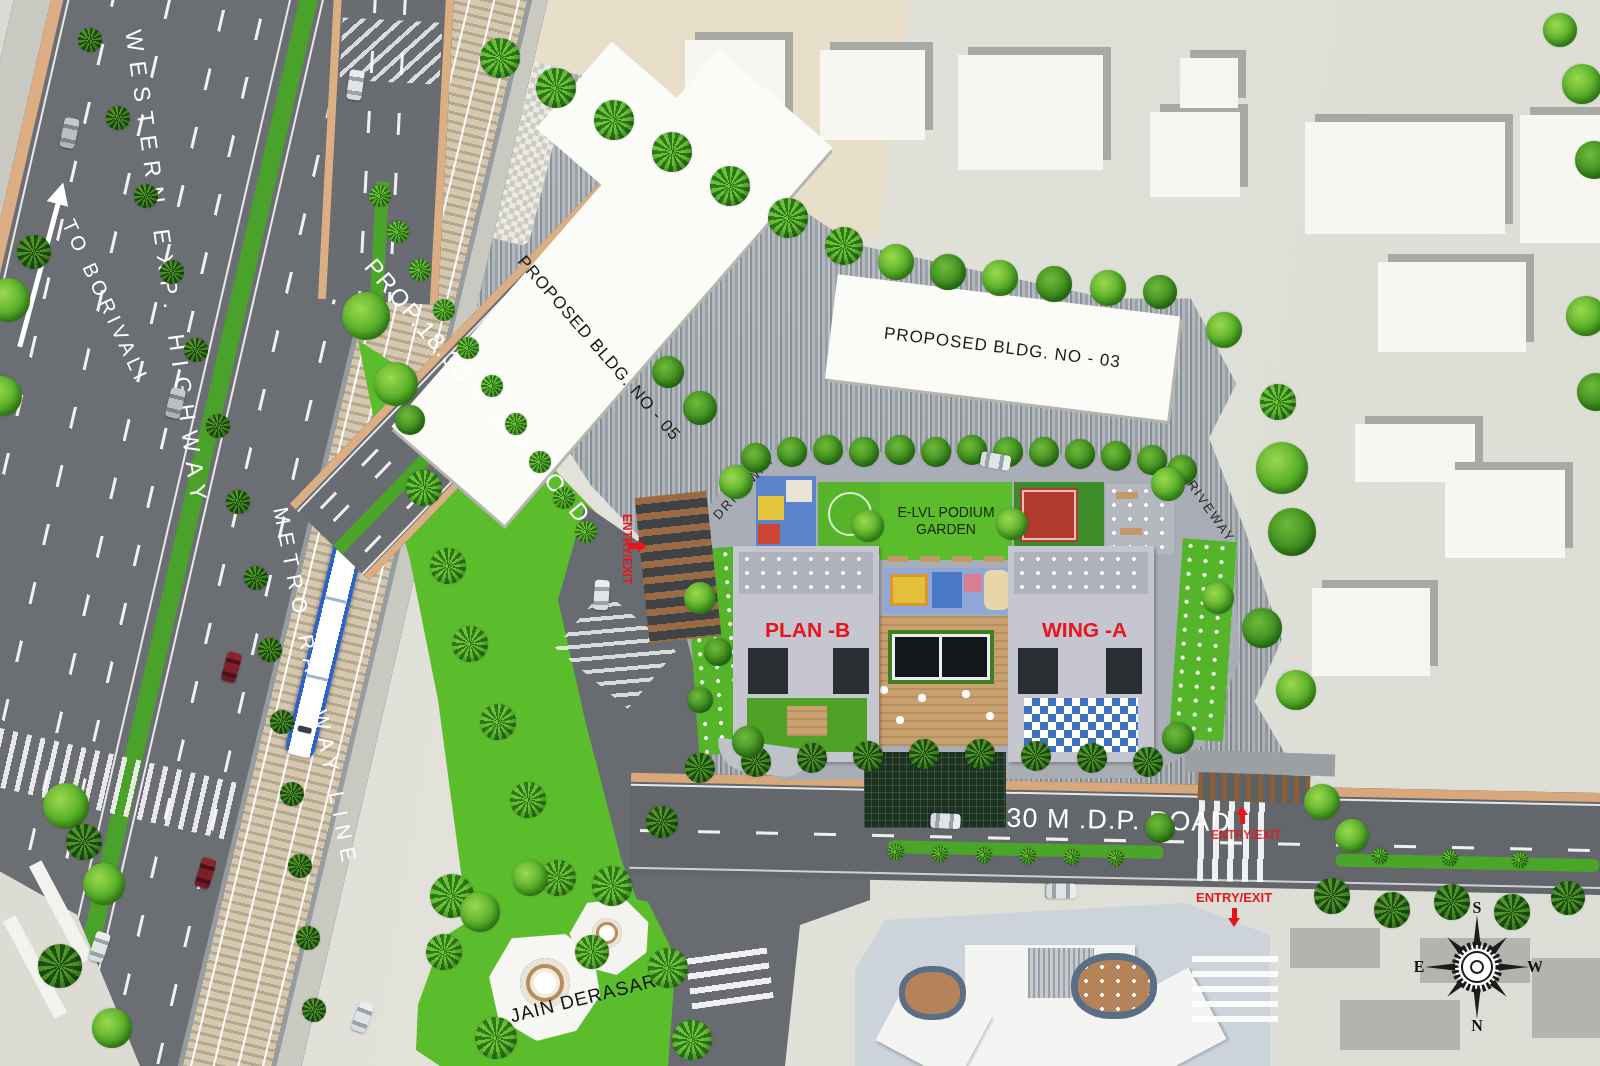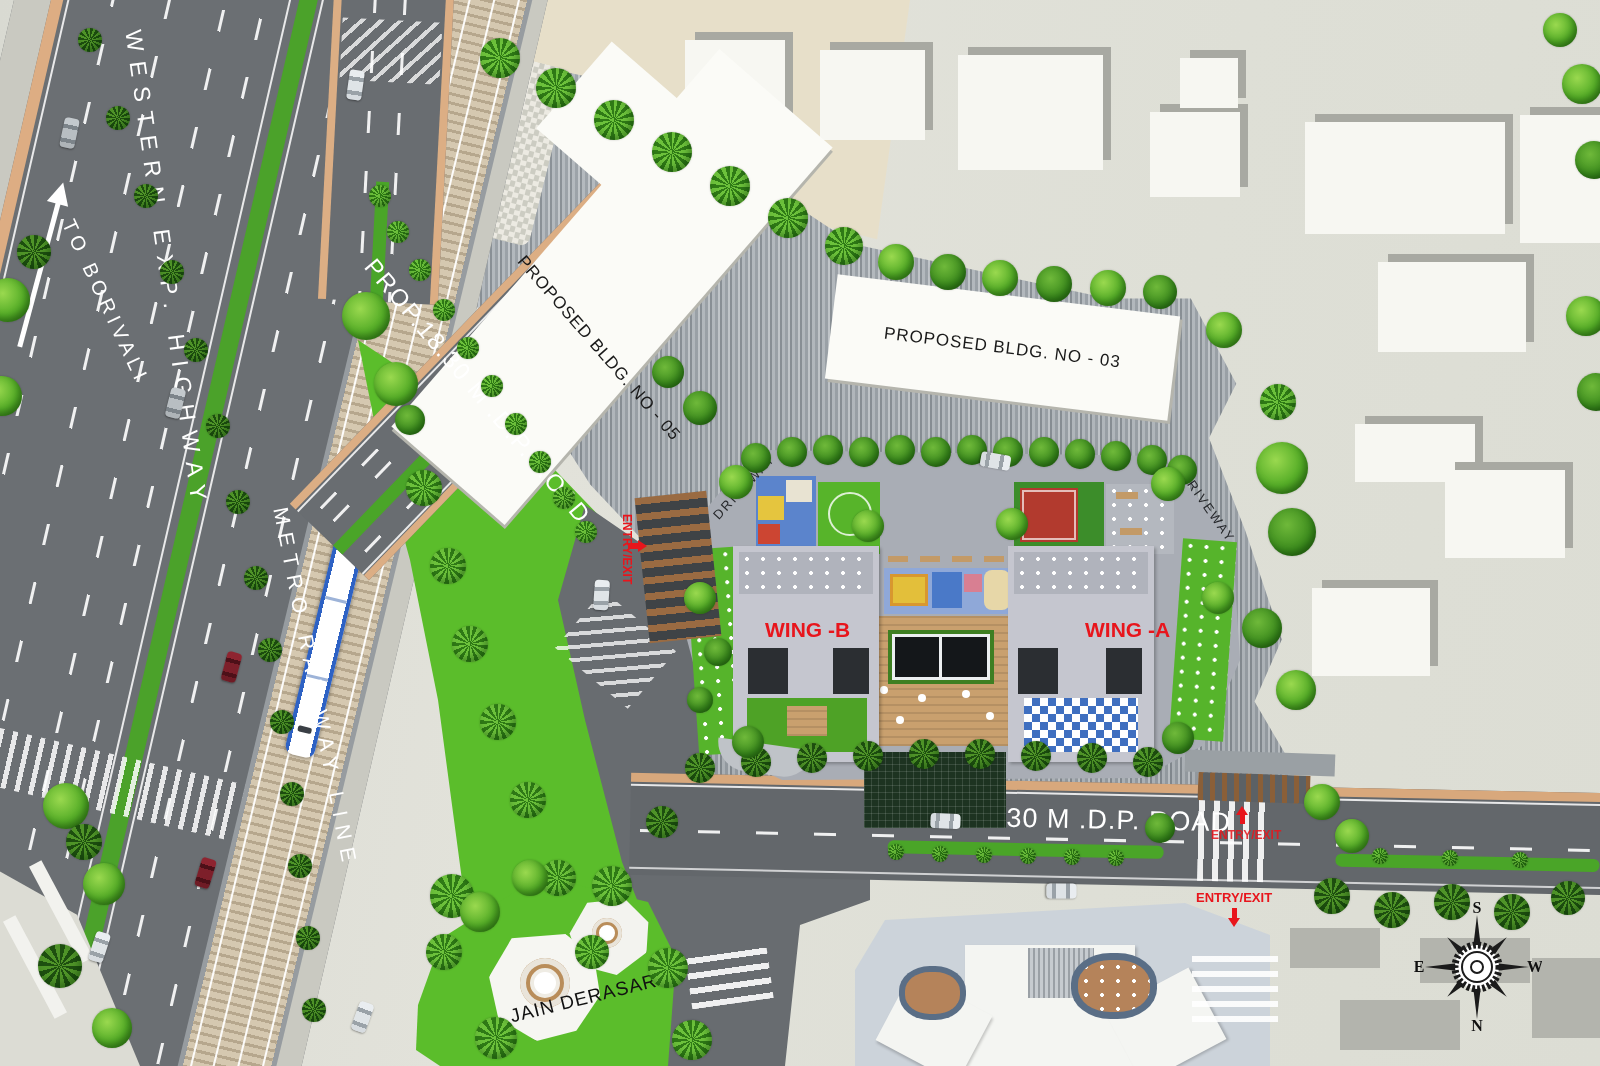--- a/index.html
+++ b/index.html
@@ -162,20 +162,23 @@
   </div>
 
   <div class="abs" style="left:756px;top:476px;width:60px;height:82px;background:#5b84cc;">
     <div class="abs" style="left:2px;top:20px;width:26px;height:24px;background:#e5c53e;"></div>
     <div class="abs" style="left:2px;top:48px;width:22px;height:20px;background:#cc4532;"></div>
     <div class="abs" style="left:30px;top:4px;width:26px;height:22px;background:#e8e3d2;"></div>
   </div>
   <div class="abs" style="left:818px;top:482px;width:62px;height:72px;background:#57b42a;">
     <div class="abs" style="left:10px;top:10px;width:40px;height:40px;border:2px solid #fff;border-radius:50%;opacity:.8;"></div>
   </div>
+  <div class="abs" style="left:880px;top:482px;width:132px;height:78px;background:#5bbd2b;display:flex;align-items:center;justify-content:center;text-align:center;">
+    <span style="font-size:14px;color:#20270f;width:110px;white-space:normal;line-height:1.25;">E-LVL PODIUM GARDEN</span>
+  </div>
   <div class="abs" style="left:1014px;top:482px;width:90px;height:66px;background:#3c8d2a;">
     <div class="abs" style="left:6px;top:6px;width:58px;height:54px;background:#b23a2e;box-shadow:inset 0 0 0 2px #b23a2e, inset 0 0 0 4px #ffffffaa;"></div>
   </div>
   <div class="abs dots" style="left:1106px;top:484px;width:68px;height:70px;background-color:#b4b8bf;">
     <div class="abs" style="left:10px;top:8px;width:22px;height:7px;background:#c39a67;"></div>
     <div class="abs" style="left:14px;top:44px;width:22px;height:7px;background:#c39a67;"></div>
   </div>
 
   <div class="abs" style="left:888px;top:556px;width:20px;height:6px;background:#c39a67;"></div>
   <div class="abs" style="left:920px;top:556px;width:20px;height:6px;background:#c39a67;"></div>
@@ -197,31 +200,31 @@
     <div class="abs" style="left:96px;top:74px;width:8px;height:8px;border-radius:50%;background:#fff;"></div>
     <div class="abs" style="left:120px;top:96px;width:8px;height:8px;border-radius:50%;background:#fff;"></div>
     <div class="abs" style="left:30px;top:100px;width:8px;height:8px;border-radius:50%;background:#fff;"></div>
   </div>
 
   <div class="abs dots" style="left:692px;top:548px;width:52px;height:206px;background-color:#56b42b;transform:rotate(-4deg);"></div>
   <div class="abs dots" style="left:1176px;top:540px;width:54px;height:200px;background-color:#56b42b;transform:rotate(4deg);"></div>
 
   <div class="abs" style="left:733px;top:546px;width:146px;height:216px;background:#c5c6cf;box-shadow:2px 2px 3px rgba(0,0,0,.25);">
     <div class="abs dots" style="left:6px;top:6px;width:134px;height:42px;background-color:#b0b3bc;"></div>
-    <div class="lbl redtxt" style="left:32px;top:72px;font-size:21px;">WING -B</div>
+    <div class="lbl redtxt" style="left:32px;top:72px;font-size:21px;">PLAN -B</div>
     <div class="abs" style="left:15px;top:102px;width:40px;height:46px;background:#2b2e32;"></div>
     <div class="abs" style="left:100px;top:102px;width:36px;height:46px;background:#2b2e32;"></div>
     <div class="abs" style="left:14px;top:152px;width:120px;height:54px;background:#4ea226;">
       <div class="abs grain" style="left:40px;top:8px;width:40px;height:30px;background-color:#c9a06e;"></div>
     </div>
   </div>
 
   <div class="abs" style="left:1008px;top:546px;width:146px;height:216px;background:#c5c6cf;box-shadow:2px 2px 3px rgba(0,0,0,.25);">
     <div class="abs dots" style="left:6px;top:6px;width:134px;height:42px;background-color:#b0b3bc;"></div>
-    <div class="lbl redtxt" style="left:34px;top:72px;font-size:21px;margin-left:43px;">WING -A</div>
+    <div class="lbl redtxt" style="left:34px;top:72px;font-size:21px;">WING -A</div>
     <div class="abs" style="left:10px;top:102px;width:40px;height:46px;background:#2b2e32;"></div>
     <div class="abs" style="left:98px;top:102px;width:36px;height:46px;background:#2b2e32;"></div>
     <div class="abs" style="left:16px;top:152px;width:114px;height:54px;background:repeating-conic-gradient(#3f6fc0 0% 25%,#ffffff 0% 50%);background-size:16px 16px;"></div>
   </div>
 
   <div class="abs" style="left:864px;top:752px;width:142px;height:76px;background:#1d3321;
               background-image:repeating-linear-gradient(90deg,rgba(255,255,255,.12) 0 1px,transparent 1px 7px),
                                repeating-linear-gradient(0deg,rgba(255,255,255,.12) 0 1px,transparent 1px 7px);"></div>
   <div class="abs" style="left:716px;top:744px;width:96px;height:30px;background:#bfc3c8;transform:rotate(8deg);border-radius:0 0 30px 30px;"></div>
 

